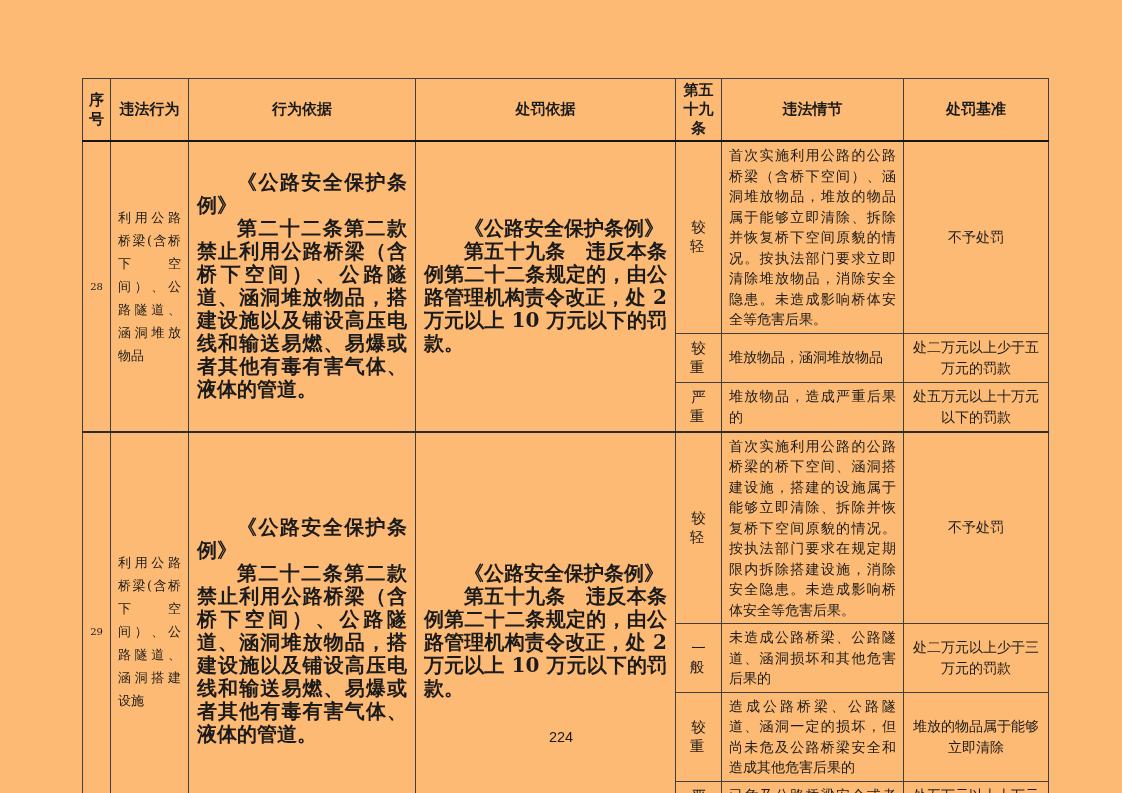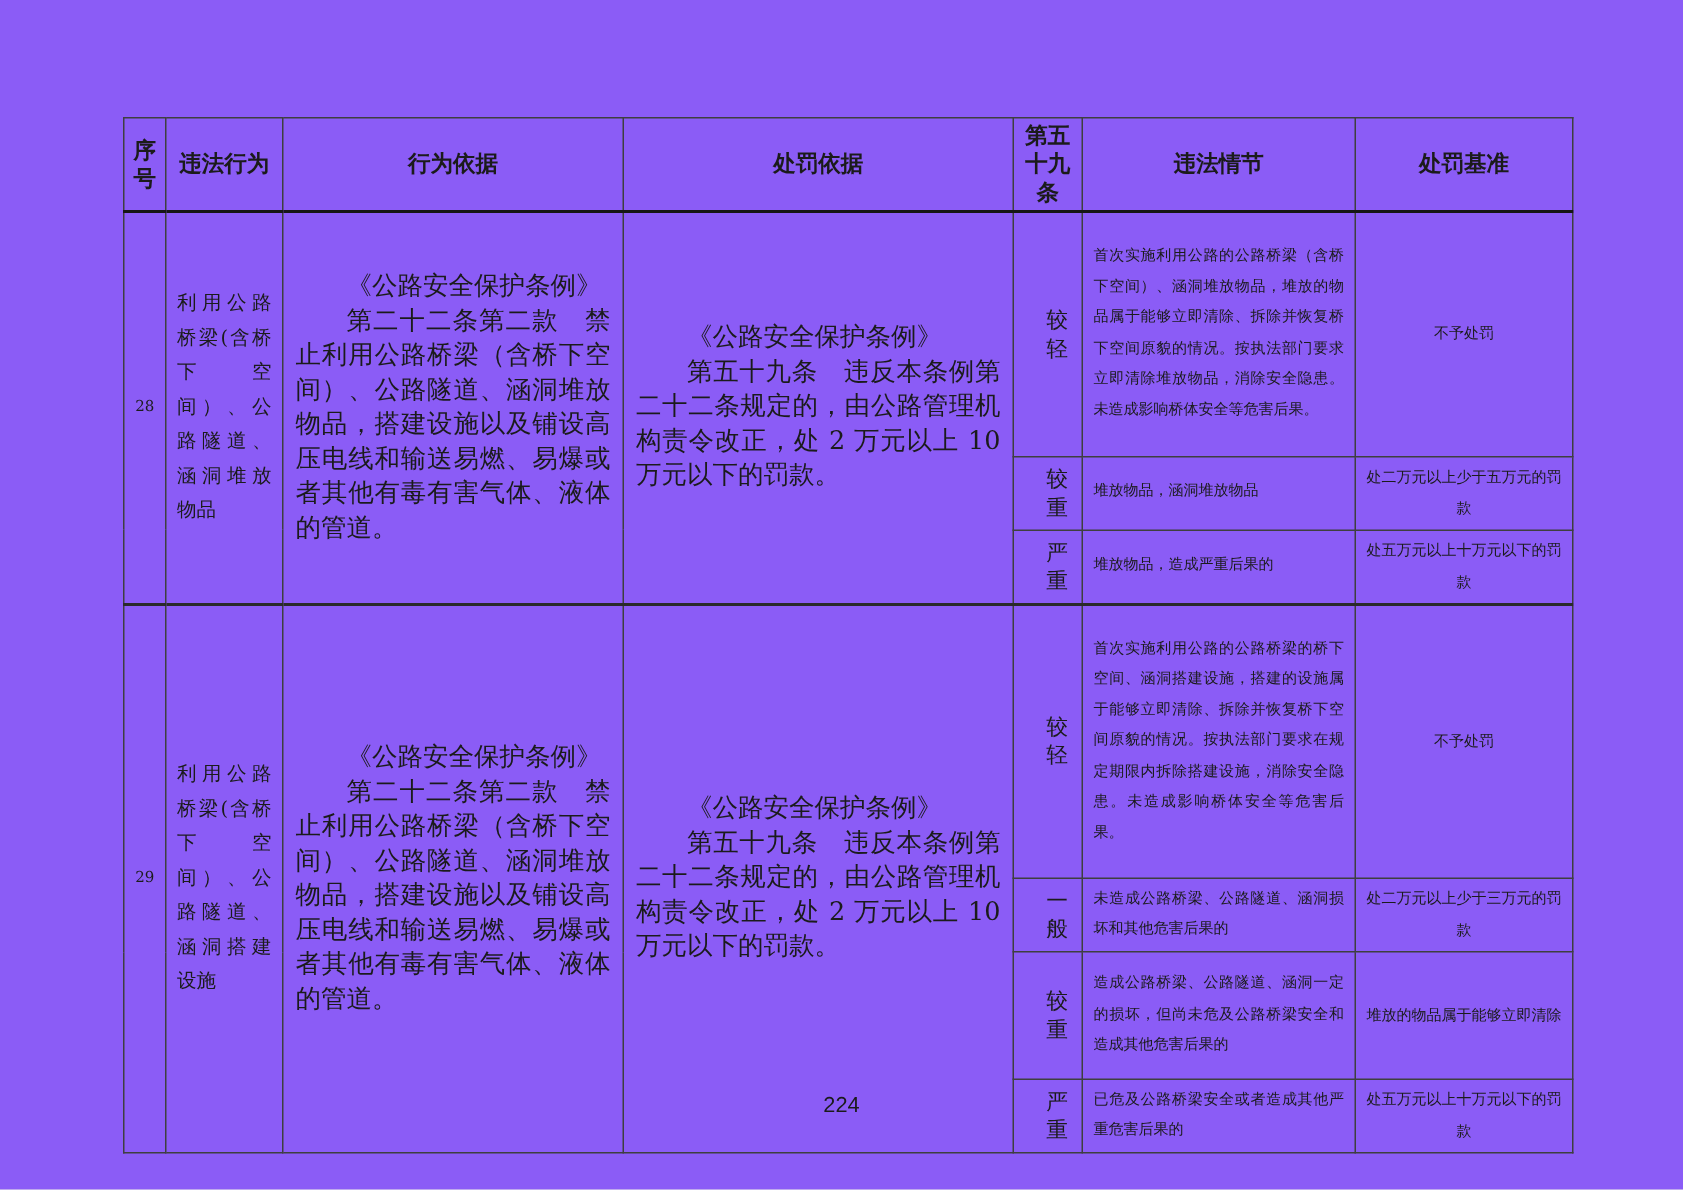--- a/index.html
+++ b/index.html
@@ -1,37 +1,37 @@
 <!DOCTYPE html>
 <html lang="zh"><head>
 <meta charset="utf-8">
 <style>
   * { margin: 0; padding: 0; box-sizing: border-box; }
   html, body { background: #e8e8e8; }
   .page {
     position: relative;
     width: 1122px;
     height: 793px;
-    background: #8b5cf6;
+    background: #fdba74;
     font-family: "DejaVu Serif", "Liberation Serif", serif;
     color: #1b1b1b;
     overflow: hidden;
   }
   table.law-table {
     position: absolute;
     left: 82px;
     top: 78px;
     width: 966px;
     border-collapse: collapse;
     table-layout: fixed;
   }
   .law-table td, .law-table th {
     border: 1px solid #3f3f3f;
     vertical-align: middle;
-    font-size: 10px;
+    font-size: 14px;
     font-weight: normal;
     padding: 3px 6px;
     overflow: hidden;
   }
   
   tr.header-row th {
     font-weight: bold;
     font-size: 15px;
     text-align: center;
     line-height: 19px;
@@ -44,31 +44,32 @@
   
   td.c-num { text-align: center; font-size: 10px; }
   td.c-behavior {
     text-align: justify;
     text-align-last: left;
     line-height: 23px;
     font-size: 13px;
     padding: 4px 7px;
   }
   td.c-basis {
-    font-size: 17px;
+    font-size: 20px;
     line-height: 23px;
     padding: 4px 8px;
+    font-weight: bold;
   }
   td.c-basis p {
     text-indent: 2em;
     text-align: justify;
     text-align-last: left;
   }
   td.c-degree {
-    text-align: right;
+    text-align: center;
     letter-spacing: 3px;
     text-indent: 3px;
     font-size: 14.5px;
   }
   td.c-circ {
     text-align: justify;
     text-align-last: left;
     line-height: 20.5px;
     padding: 3px 7px;
   }

